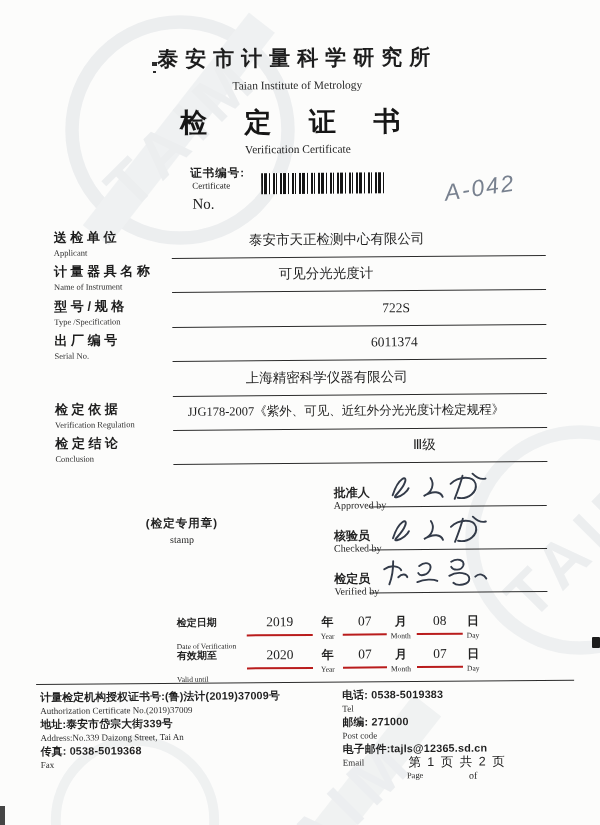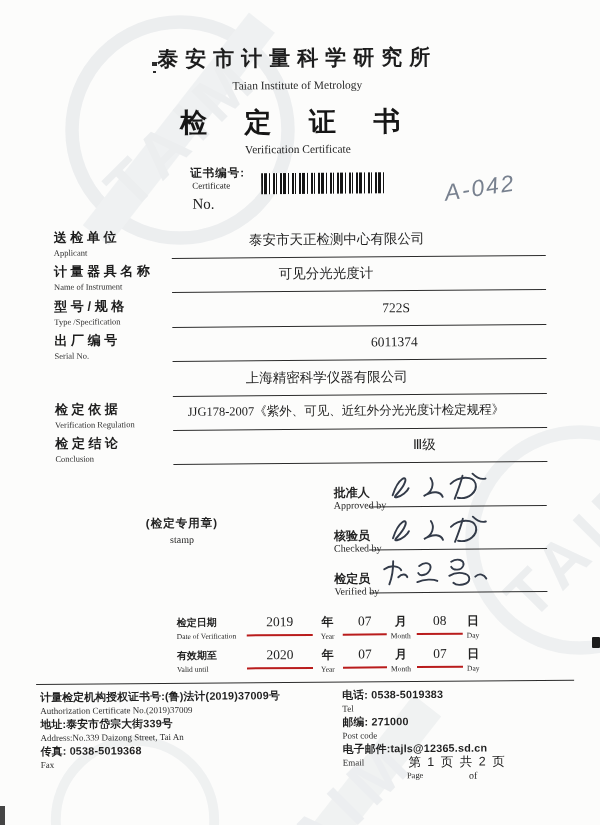--- a/index.html
+++ b/index.html
@@ -58,21 +58,21 @@
   .sigrow{position:relative;height:43px;}
   .sigrow .cn{position:absolute;left:3px;top:17px;font-size:12px;font-weight:bold;}
   .sigrow .en{position:absolute;left:3px;top:32px;font-family:"Liberation Serif",serif;font-size:10px;white-space:nowrap;}
   .sigline{position:absolute;left:38px;right:2px;bottom:3px;border-bottom:1.2px solid #2c2c2c;}
   .sigink{position:absolute;left:48px;top:0px;}
 
   
   .dates{position:absolute;left:175px;top:612px;width:340px;}
   .drow{position:relative;height:33px;}
   .drow .dl-cn{position:absolute;left:0;top:3px;font-size:10px;font-weight:bold;}
-  .drow .dl-en{position:absolute;left:0;top:19px;font-family:"Liberation Serif",serif;font-size:7.5px;white-space:nowrap;}
+  .drow .dl-en{position:absolute;left:0;top:29px;font-family:"Liberation Serif",serif;font-size:7.5px;white-space:nowrap;}
   .dval{position:absolute;top:2px;height:20px;border-bottom:2px solid #b91c1c;text-align:center;
     font-family:"Liberation Serif",serif;font-size:13.5px;}
   .dv1{left:70px;width:66px;} .dv2{left:166px;width:44px;} .dv3{left:240px;width:46px;}
   .dunit{position:absolute;top:2px;text-align:center;}
   .du1{left:144px;} .du2{left:214px;} .du3{left:290px;}
   .dunit .ucn{font-size:12px;font-weight:bold;} .dunit .uen{font-family:"Liberation Serif",serif;font-size:7.5px;margin-top:1px;}
 
   
   .divider{position:absolute;left:34px;right:28px;top:682px;border-top:1.6px solid #2c2c2c;}
   .footer{position:absolute;left:38px;top:689px;width:545px;}

